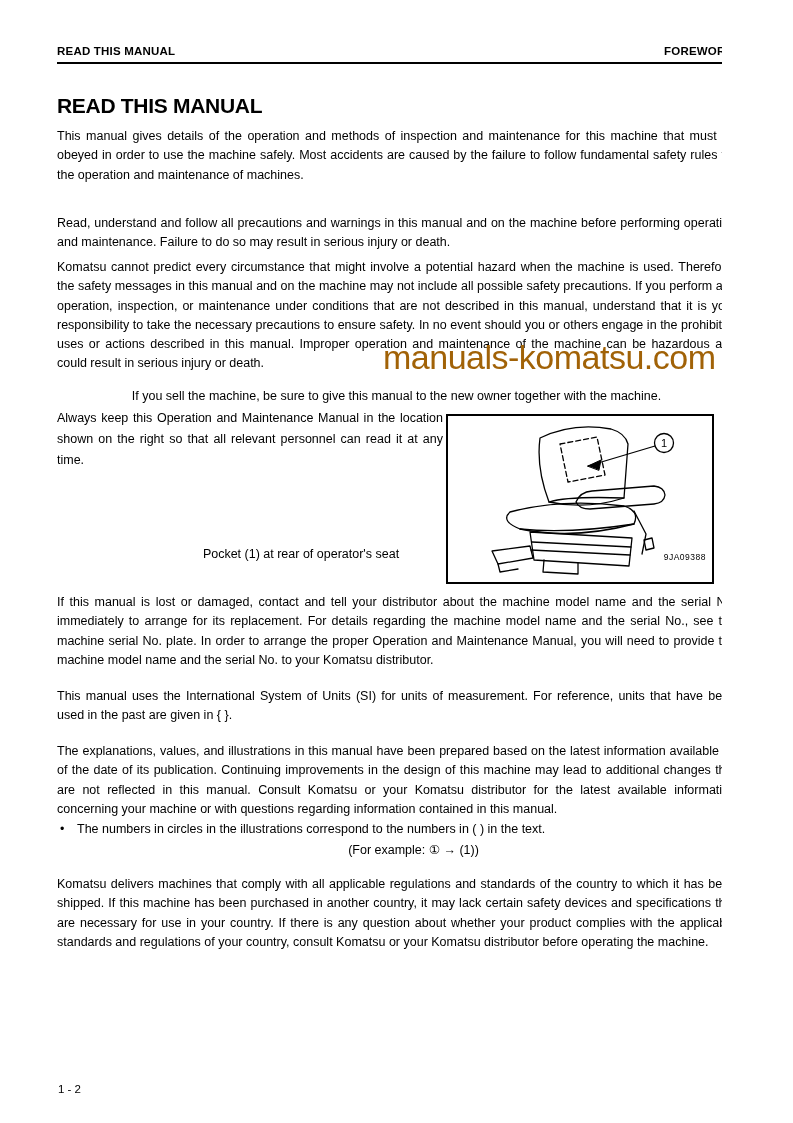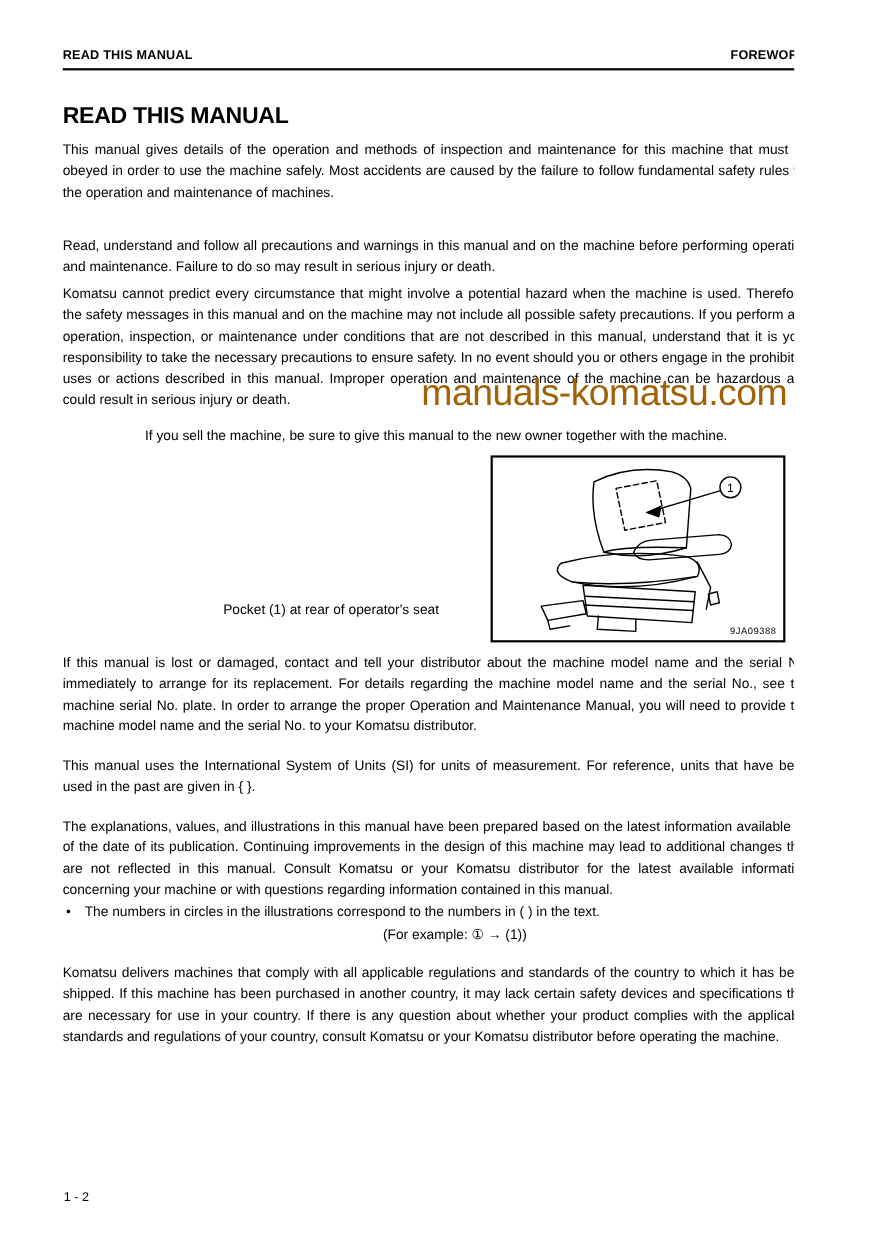--- a/index.html
+++ b/index.html
@@ -9,21 +9,21 @@
   .hdr{font-size:11.5px;font-weight:bold;letter-spacing:0.2px;}
   .rule{position:absolute;left:57px;width:679px;height:2px;background:#000;}
   .title{font-size:21px;font-weight:bold;letter-spacing:-0.3px;}
   .body-text{font-size:12.5px;line-height:19.3px;width:679px;text-align:justify;}
   .body-left{text-align:center;}
   .narrow{width:386px;line-height:21px;}
   .storage-item{padding-left:51px;}
   .bullet-row{display:flex;font-size:12.5px;line-height:19.3px;}
   .bullet-dot{width:17px;padding-left:3px;}
   .figure-box{position:absolute;left:446px;top:414px;width:268px;height:170px;border:2px solid #000;box-sizing:border-box;background:#fff;}
-  .fig-code{position:absolute;right:6px;bottom:4px;font-size:8.5px;letter-spacing:0.5px;}
+  .fig-code{position:absolute;right:6px;bottom:20px;font-size:8.5px;letter-spacing:0.5px;}
   .watermark{position:absolute;left:383px;top:338px;font-size:34px;font-weight:500;color:#a16207;letter-spacing:-0.5px;z-index:5;pointer-events:none;white-space:nowrap;}
   .footer{font-size:11.5px;}
   svg{display:block;}
 </style>
 </head>
 <body>
 
 <div class="page">
 
   <div class="abs hdr" style="left:57px;top:45px;">READ THIS MANUAL</div>
@@ -32,20 +32,21 @@
 
   <div class="abs title" style="left:57px;top:94px;">READ THIS MANUAL</div>
 
   <div class="abs body-text" style="left:57px;top:127px;">This manual gives details of the operation and methods of inspection and maintenance for this machine that must be obeyed in order to use the machine safely. Most accidents are caused by the failure to follow fundamental safety rules for the operation and maintenance of machines.</div>
   <div class="abs body-text" style="left:57px;top:202px;margin-top:12px;">Read, understand and follow all precautions and warnings in this manual and on the machine before performing operation and maintenance. Failure to do so may result in serious injury or death.</div>
   <div class="abs body-text" style="left:57px;top:258px;">Komatsu cannot predict every circumstance that might involve a potential hazard when the machine is used. Therefore, the safety messages in this manual and on the machine may not include all possible safety precautions. If you perform any operation, inspection, or maintenance under conditions that are not described in this manual, understand that it is your responsibility to take the necessary precautions to ensure safety. In no event should you or others engage in the prohibited uses or actions described in this manual. Improper operation and maintenance of the machine can be hazardous and could result in serious injury or death.</div>
 
   <div class="watermark">manuals-komatsu.com</div>
 
   <div class="abs body-text body-left" style="left:57px;top:387px;white-space:nowrap;">If you sell the machine, be sure to give this manual to the new owner together with the machine.</div>
+  <div class="abs body-text narrow" style="left:57px;top:408px;">Always keep this Operation and Maintenance Manual in the location shown on the right so that all relevant personnel can read it at any time.</div>
   <div class="abs body-text body-left narrow storage-item" style="left:57px;top:504px;margin-top:40px;">Pocket (1) at rear of operator's seat</div>
 
   <div class="figure-box">
     <svg width="264" height="166" viewBox="0 0 264 166">
       <g fill="none" stroke="#000" stroke-width="1.3" stroke-linejoin="round" stroke-linecap="round">
 
         <path d="M92,22 Q125,6 163,13 Q177,17 180,28 L176,82 Q138,94 101,86 Q88,52 92,22 Z"></path>
         <path d="M101,86 Q120,80 176,82"></path>
 
         <path d="M112,28 L149,21 L157,59 L120,66 Z" stroke-dasharray="5,3"></path>

